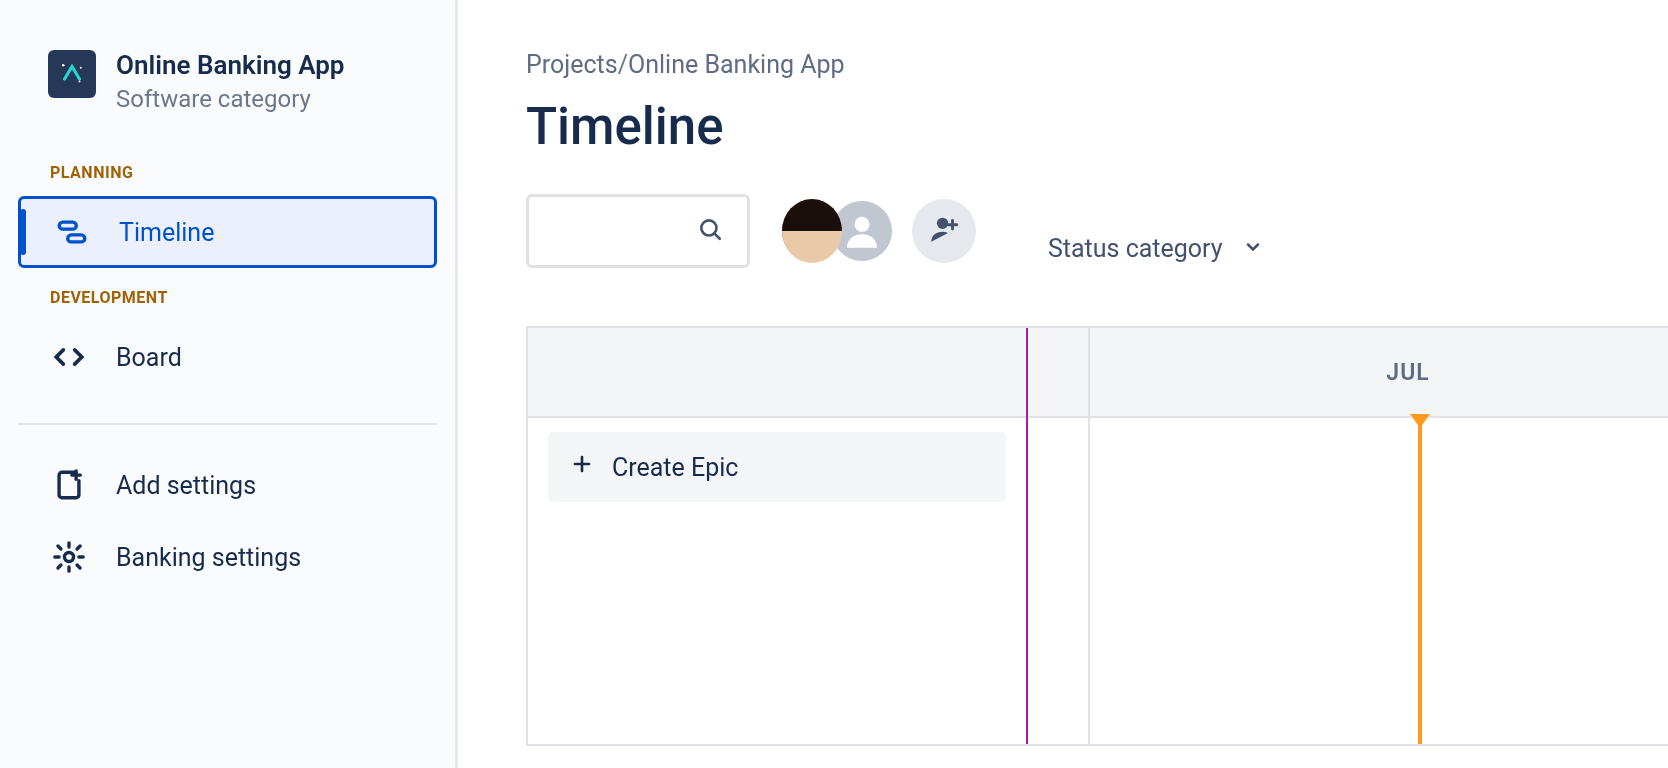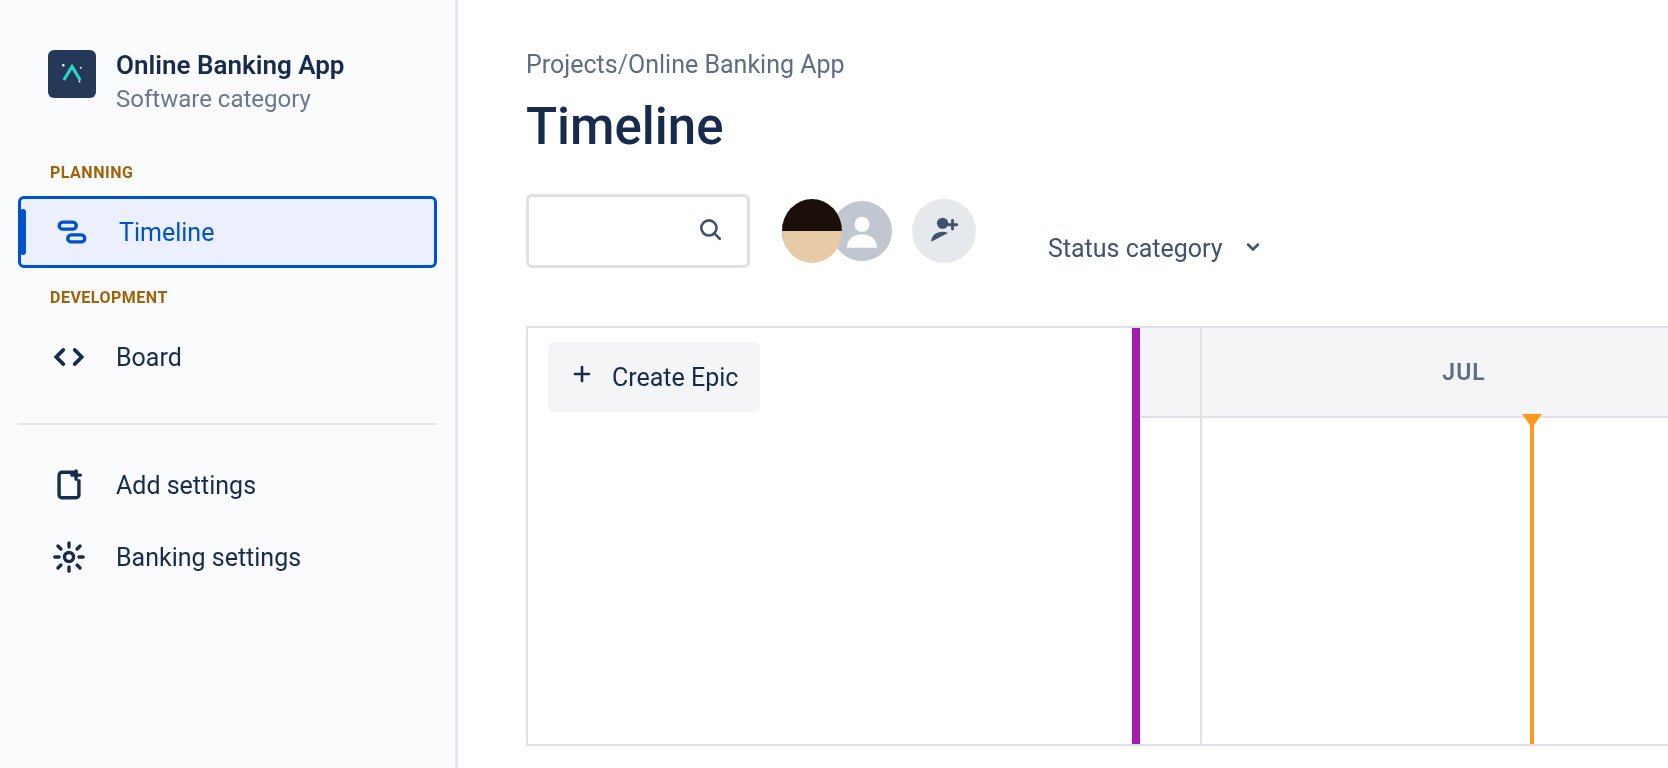--- a/index.html
+++ b/index.html
@@ -152,23 +152,23 @@
 
   
   .timeline {
     display: flex;
     border: 2px solid #DFE1E6;
     border-right: none;
     height: 420px;
     width: 1200px;
   }
   .epic-col {
-    width: 612px;
-    display: flex; flex-direction: row;
-    border-right: 8px solid #a21caf;
+    width: 500px;
+    display: flex; flex-direction: column;
+    border-right: 2px solid #a21caf;
   }
   .col-header {
     height: 90px;
     background: #F4F5F7;
     border-bottom: 2px solid #DFE1E6;
   }
   .epic-body { padding: 14px 20px; }
   .create-epic {
     height: 70px;
     background: #F4F5F7;

